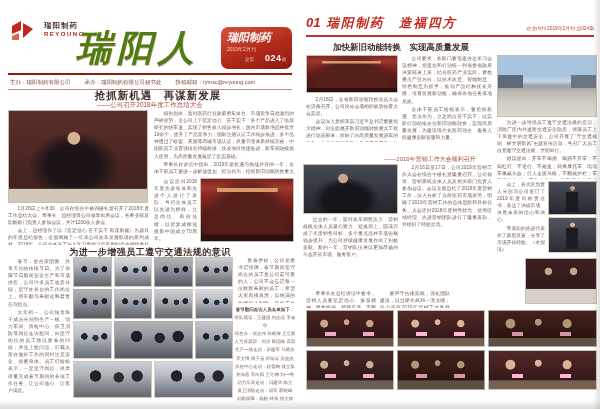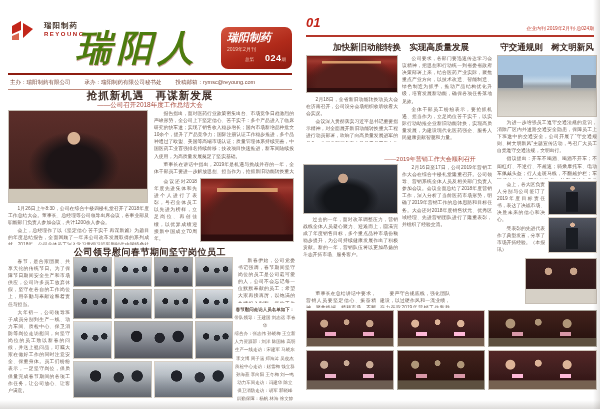--- a/index.html
+++ b/index.html
@@ -131,42 +131,42 @@
       <div class="ib-date">2019年2月刊</div>
       <div class="ib-no"><span>总第</span><b>024</b><span>期</span></div>
     </div>
 
     <div class="infobar">
       <span>主办：瑞阳制药有限公司</span>
       <span>承办：瑞阳制药有限公司秘书处</span>
       <span>投稿邮箱：rymsc@reyoung.com</span>
     </div>
 
-    <h2 class="hl" style="left:0;top:89px;width:300px;font-size:10.5px;letter-spacing:1px;">抢抓新机遇　再谋新发展</h2>
+    <h2 class="hl" style="left:0;top:89px;width:300px;font-size:10.5px;letter-spacing:1px;padding-left:8px;">抢抓新机遇　再谋新发展</h2>
     <div class="sub" style="left:0;top:101px;width:300px;font-size:6.5px;">——公司召开2018年度工作总结大会</div>
 
     <div class="ph ph-speaker1" style="left:8px;top:110px;width:140px;height:93px;"></div>
 
     <div class="txt" style="left:8px;top:205px;width:141px;height:40px;">
       <p>1月26日上午8:30，公司在综合十楼四楼礼堂召开了2018年度工作总结大会。董事长、总经理等公司领导出席会议，各事业部及职能部门负责人参加会议，共计1200余人参会。</p>
       <p>会上，总经理作了以《坚定信心 苦干实干 再谋新篇》为题目的年度总结报告，全面回顾了一年来公司改革发展取得的系列成就。2018年，公司全体员工深入学习贯彻习近平新时代中国特色社会主义思想和党的十九大精神，紧紧围绕年度经营目标，凝心聚力、攻坚克难，各项重点工作均取得了显著成绩。</p>
     </div>
 
     <div class="txt" style="left:154px;top:110px;width:140px;height:66px;">
       <p>报告指出，面对医药行业政策密集出台、市场竞争日趋激烈的严峻形势，全公司上下坚定信心、苦干实干：多个产品进入了临床研究的快车道；实现了销售收入稳步增长；国内市场新增品种批文10余个，提升了产品竞争力；国际注册认证工作稳步推进，多个品种通过了欧盟、美国等高端市场认证；质量管理体系持续完善，中国医药工业百强排名持续前移；技改项目快速推进，新车间陆续投入使用，为高质量发展奠定了坚实基础。</p>
       <p>董事长在讲话中指出，2019年是机遇与挑战并存的一年，全体干部员工要进一步解放思想、担当作为，抢抓新旧动能转换重大机遇，聚焦重点项目落地，苦干实干、久久为功，奋力谱写公司高质量发展新篇章。</p>
     </div>
 
     <div class="txt" style="left:154px;top:178px;width:43px;height:66px;">
       <p>会议还对2018年度先进集体和先进个人进行了表彰，号召全体员工以先进为榜样，立足岗位、再创佳绩，以优异成绩迎接新中国成立70周年。</p>
     </div>
 
     <div class="ph ph-hallred" style="left:200px;top:178px;width:94px;height:64px;"></div>
 
-    <h2 class="hl" style="left:0;top:246px;width:300px;font-size:9px;letter-spacing:0.5px;">公司领导慰问春节期间坚守岗位员工</h2>
+    <h2 class="hl" style="left:0;top:246px;width:300px;font-size:9px;letter-spacing:0.5px;">为进一步增强员工遵守交通法规的意识</h2>
 
     <div class="txt" style="left:8px;top:258px;width:62px;height:140px;">
       <p>春节，是合家团聚、共享天伦的传统节日。为了保障节日期间安全生产和市场供应，公司许多员工放弃休假，坚守在各自的工作岗位上，用辛勤与奉献诠释着责任与担当。</p>
       <p>大年初一，公司领导班子成员分别到生产一线、动力车间、质检中心、保卫消防等岗位走访慰问，向坚守岗位的员工致以新春的问候，并送上慰问品，叮嘱大家在做好工作的同时注意安全、保重身体。员工们纷纷表示，一定坚守岗位，保质保量完成春节期间的各项工作任务，让公司放心、让客户满意。</p>
     </div>
 
     <div class="visit-grid">
       <div class="ph ph-visit"></div>
       <div class="ph ph-visit v2"></div>
       <div class="ph ph-visit v3"></div>
@@ -198,36 +198,36 @@
       <div>动力车间走访：冯建华 陈立</div>
       <div>保卫消防走访：胡军 郭晓峰</div>
       <div>后勤保障：杨帆 林海 徐文静</div>
     </div>
   </section>
 
   <section class="page page-right">
 
     <div class="rp-head">
       <span class="rp-no">01</span>
+      <span class="rp-slogan">瑞阳制药　造福四方</span>
       <span class="rp-issue">企业内刊 2019年2月刊·总024期</span>
     </div>
     <div class="rp-rule"></div>
 
     <h2 class="hl" style="left:6px;top:42px;width:190px;font-size:8.5px;text-align:center;">加快新旧动能转换　实现高质量发展</h2>
     <div class="ph ph-hallred" style="left:6px;top:55px;width:92px;height:38px;"></div>
     <div class="txt" style="left:6px;top:96px;width:92px;height:46px;">
       <p>2月18日，全省新旧动能转换动员大会在济南召开，公司设分会场组织收听收看大会实况。</p>
       <p>会议深入贯彻落实习近平总书记重要指示精神，对全面展开新旧动能转换重大工程进行动员部署，吹响了向高质量发展进军的号角。公司各部门负责人及骨干员工集中收看了大会盛况。</p>
     </div>
     <div class="txt" style="left:102px;top:55px;width:90px;height:87px;">
       <p>公司要求，各部门要迅速传达学习会议精神，把思想和行动统一到省委省政府决策部署上来，结合医药产业实际，聚焦重点产业方向，以技术改造、智能制造、绿色制造为抓手，推动产品结构优化升级，培育发展新动能，确保各项任务落地见效。</p>
       <p>全体干部员工纷纷表示，要抢抓机遇、担当作为，立足岗位苦干实干，以实际行动助推企业新旧动能转换，实现高质量发展，为建设现代化医药强企、服务人民健康贡献智慧和力量。</p>
     </div>
 
-    <h2 class="hl" style="left:197px;top:42px;width:100px;font-size:8.5px;">守交通规则　树文明新风</h2>
     <div class="ph ph-street" style="left:197px;top:55px;width:100px;height:62px;"></div>
     <div class="txt" style="left:197px;top:119px;width:100px;height:60px;">
       <p>为进一步增强员工遵守交通法规的意识，消除厂区内外道路交通安全隐患，保障员工上下班途中的交通安全，公司开展了“守交通规则、树文明新风”主题宣传活动，号召广大员工自觉遵守交通法规，文明出行。</p>
       <p>倡议提出：开车不喝酒、喝酒不开车；不闯红灯、不逆行、不超速；骑乘摩托车、电动车佩戴头盔；行人走斑马线，不翻越护栏；车辆按位停放，不乱停乱放。让我们从自身做起、从现在做起，争做文明交通的践行者和传播者。</p>
 
     </div>
 
     <div class="sub" style="left:40px;top:155px;width:180px;font-size:6px;">——2019年营销工作大会顺利召开</div>
 
     <div class="ph ph-speaker2" style="left:3px;top:164px;width:95px;height:50px;"></div>

